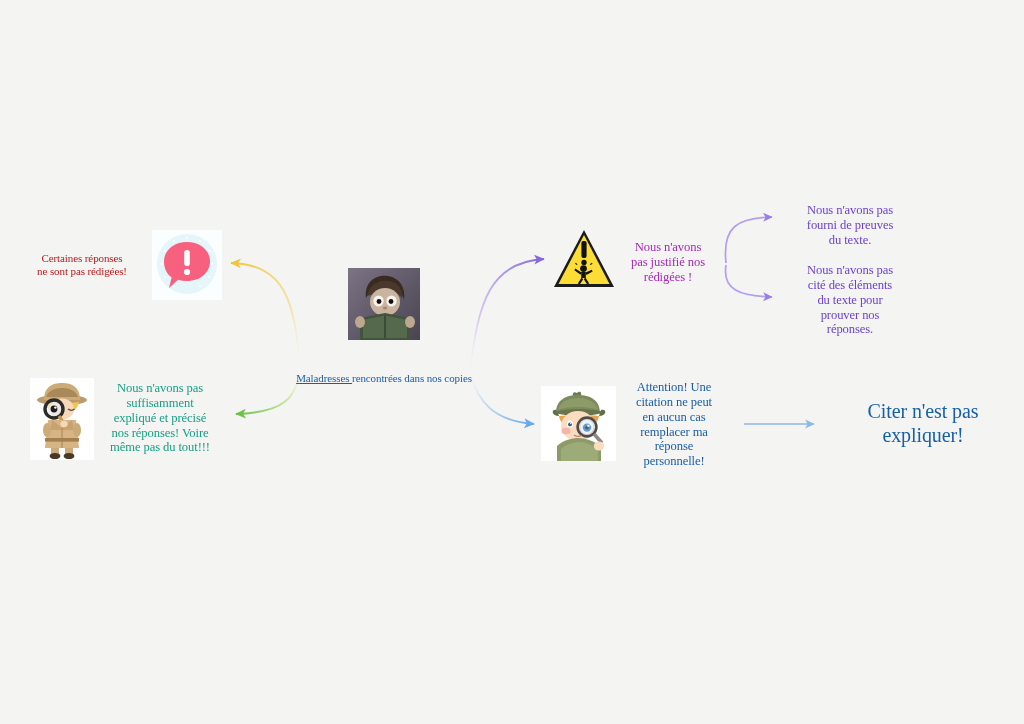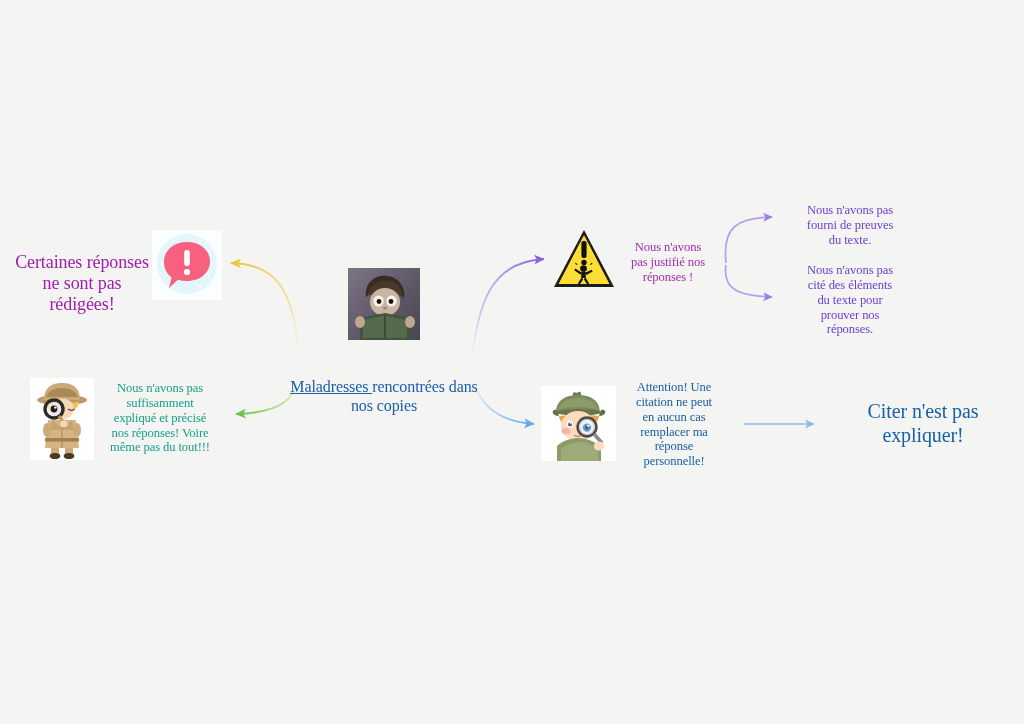--- a/index.html
+++ b/index.html
@@ -44,36 +44,36 @@
   
   #central-img {
     left: 348px; top: 268px;
     width: 72px; height: 72px;
     background: #6b6270;
     overflow: hidden;
   }
   #central-label {
     left: 288px; top: 359px;
     width: 192px;
-    font-size: 16px;
+    font-size: 11px;
     color: #1b5ea8;
   }
   #central-label .u { text-decoration: underline; }
 
   
   #bubble-img {
     left: 152px; top: 230px;
     width: 70px; height: 70px;
     background: #fafdfe;
   }
   #bubble-label {
     left: 8px; top: 252px;
     width: 148px;
-    font-size: 18px;
-    color: #a21caf;
+    font-size: 11px;
+    color: #b91c1c;
   }
 
   
   #detective1-img {
     left: 30px; top: 378px;
     width: 64px; height: 82px;
     background: #ffffff;
   }
   #detective1-label {
     left: 94px; top: 381px;
@@ -308,21 +308,21 @@
         <path d="M33.4 50.6 L37.2 56.4 L35.1 57.3 L31.8 52.2 Z"></path>
       </g>
       <g stroke="#121212" stroke-width="1.1">
         <line x1="25.2" y1="37.6" x2="23.4" y2="36.2"></line>
         <line x1="38.2" y1="37.6" x2="40.2" y2="36.2"></line>
       </g>
     </svg>
   </div>
   <div class="label" id="warning-label">Nous n'avons
 pas justifié nos
-réponses !</div>
+rédigées !</div>
   <div class="label" id="sub1-label">Nous n'avons pas
 fourni de preuves
 du texte.</div>
   <div class="label" id="sub2-label">Nous n'avons pas
 cité des éléments
 du texte pour
 prouver nos
 réponses.</div>
 
   <div class="node" id="detective2-img">

